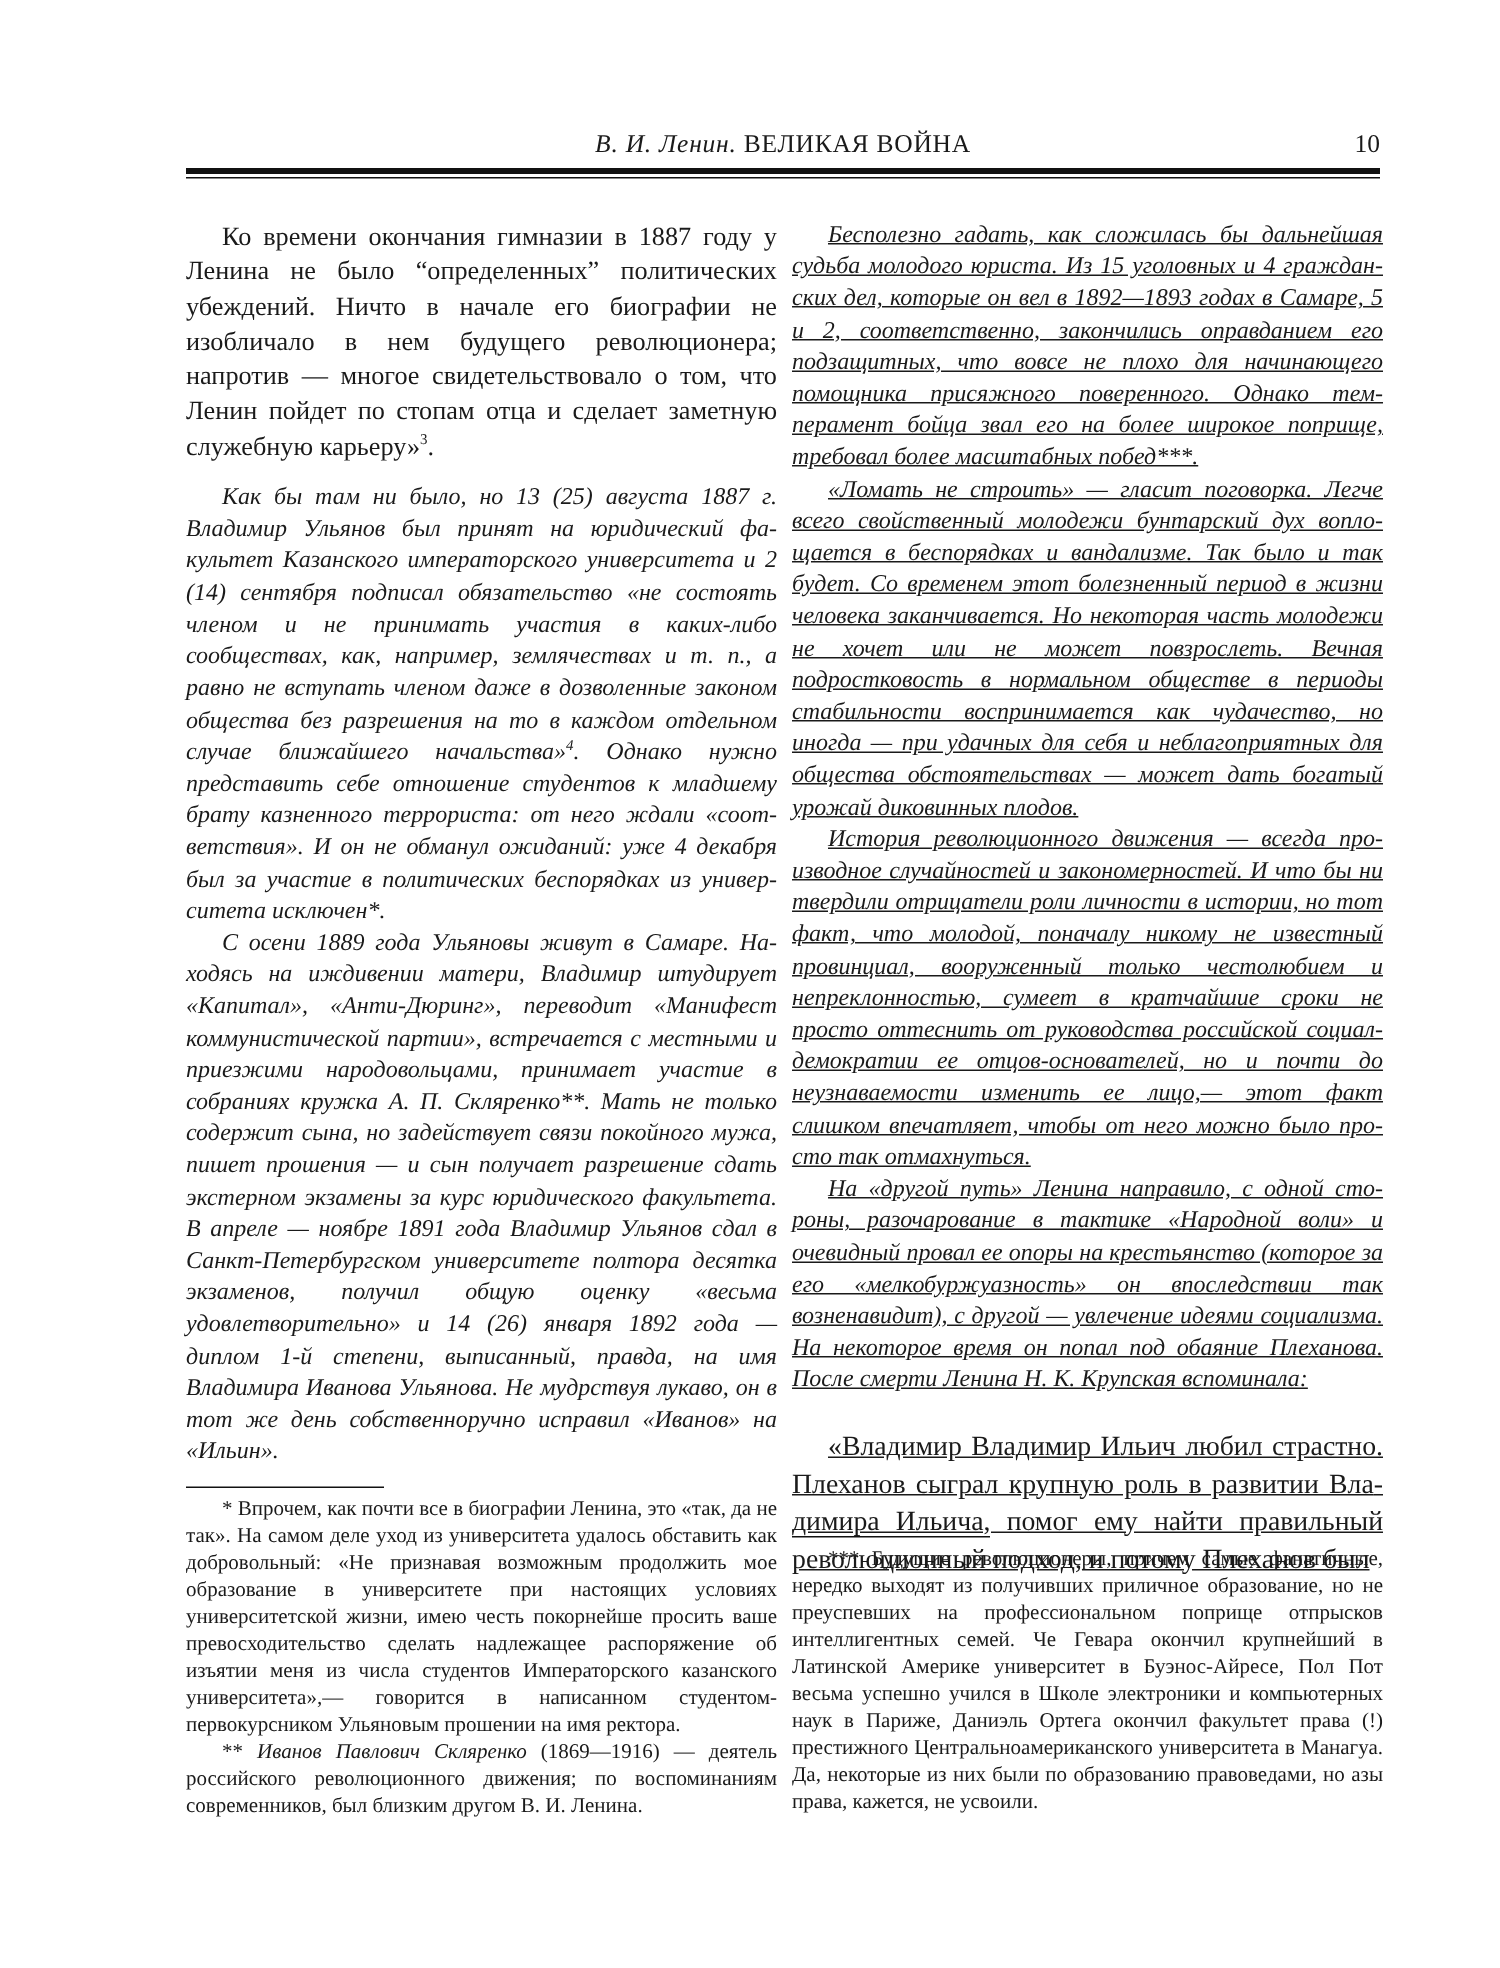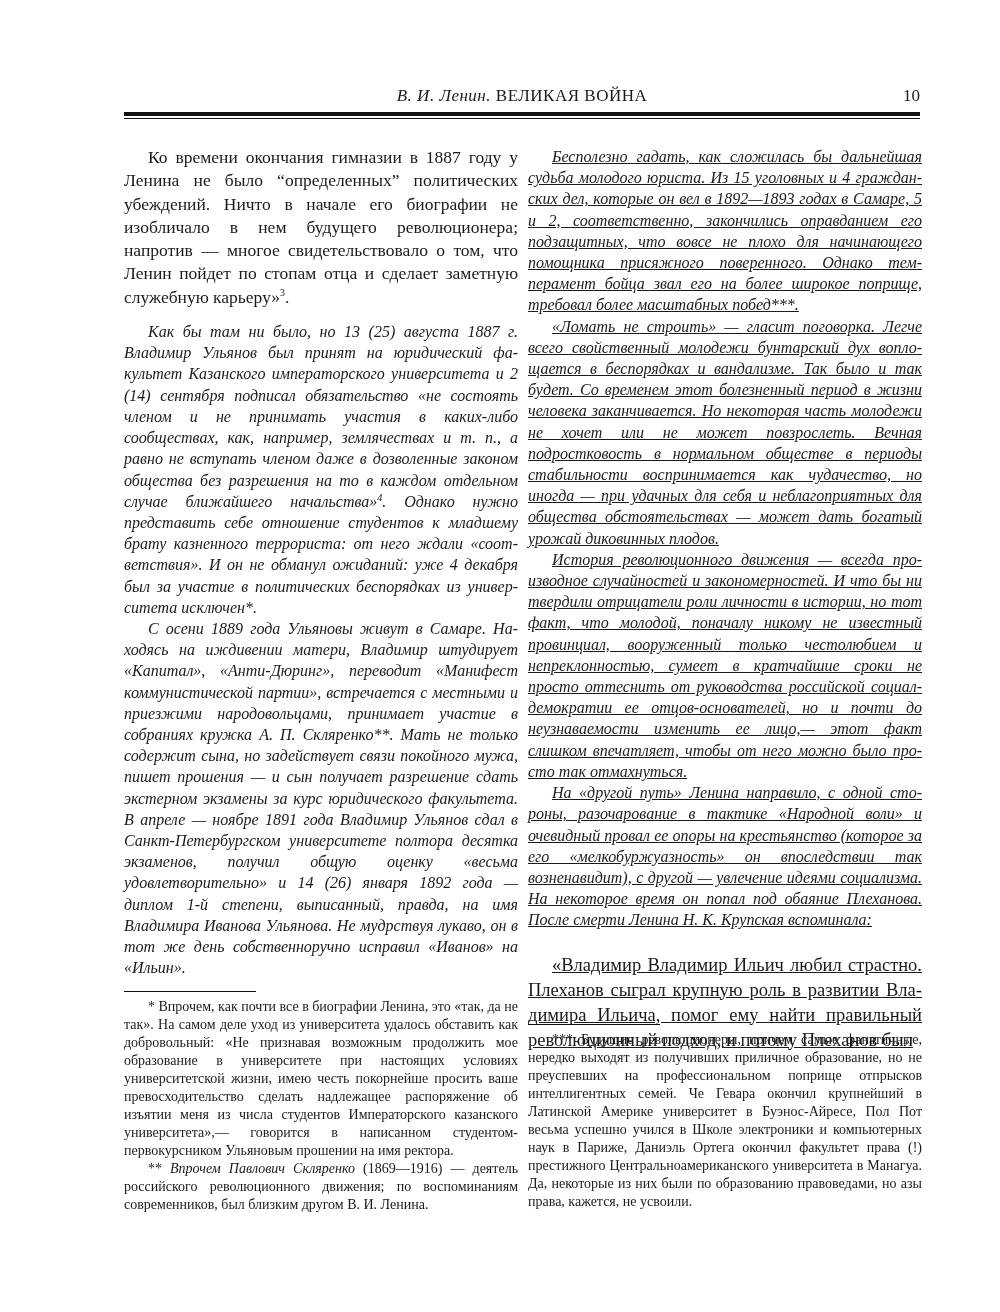--- a/index.html
+++ b/index.html
@@ -53,19 +53,19 @@
   <p class="it">Бесполезно гадать, как сложилась бы дальнейшая судьба молодого юриста. Из 15 уголовных и 4 граждан­ских дел, которые он вел в 1892—1893 годах в Самаре, 5 и 2, соответственно, закончились оправданием его подзащитных, что вовсе не плохо для начинающего помощника присяжного поверенного. Однако тем­перамент бойца звал его на более широкое поприще, требовал более масштабных побед***.</p>
   <p class="it">«Ломать не строить» — гласит поговорка. Легче всего свойственный молодежи бунтарский дух вопло­щается в беспорядках и вандализме. Так было и так будет. Со временем этот болезненный период в жиз­ни человека заканчивается. Но некоторая часть мо­лодежи не хочет или не может повзрослеть. Вечная подростковость в нормальном обществе в периоды стабильности воспринимается как чудачество, но иногда — при удачных для себя и неблагоприятных для общества обстоятельствах — может дать богатый урожай диковинных плодов.</p>
   <p class="it">История революционного движения — всегда про­изводное случайностей и закономерностей. И что бы ни твердили отрицатели роли личности в истории, но тот факт, что молодой, поначалу никому не из­вестный провинциал, вооруженный только честолю­бием и непреклонностью, сумеет в кратчайшие сроки не просто оттеснить от руководства российской со­циал-демократии ее отцов-основателей, но и почти до неузнаваемости изменить ее лицо,— этот факт слишком впечатляет, чтобы от него можно было про­сто так отмахнуться.</p>
   <p class="it">На «другой путь» Ленина направило, с одной сто­роны, разочарование в тактике «Народной воли» и очевидный провал ее опоры на крестьянство (ко­торое за его «мелкобуржуазность» он впоследствии так возненавидит), с другой — увлечение идеями со­циализма. На некоторое время он попал под обаяние Плеханова. После смерти Ленина Н. К. Крупская вспоминала:</p>
   <p class="quote">«Владимир Владимир Ильич любил страстно. Плеханов сыграл крупную роль в развитии Вла­димира Ильича, помог ему найти правильный революционный подход, и потому Плеханов был</p>
 </div>
 
 <div class="left-notes">
   <div class="fn-rule"></div>
   <p class="fn"><span>*</span> <span>Впрочем, как почти все в биографии Ленина, это «так, да не так». На самом деле уход из университета удалось обста­вить как добровольный: «Не признавая возможным продол­жить мое образование в университете при настоящих услови­ях университетской жизни, имею честь покорнейше просить ваше превосходительство сделать надлежащее распоряжение об изъятии меня из числа студентов Императорского казан­ского университета»,— говорится в написанном студентом-первокурсником Ульяновым прошении на имя ректора.</span></p>
-  <p class="fn"><span>**</span> <span class="it-inline">Впрочем Павлович Скляренко</span> <span>(1869—1916) — деятель российского революционного движения; по воспоминаниям современников, был близким другом В. И. Ленина.</span></p>
+  <p class="fn"><span>**</span> <span class="it-inline">Иванов Павлович Скляренко</span> <span>(1869—1916) — деятель российского революционного движения; по воспоминаниям современников, был близким другом В. И. Ленина.</span></p>
 </div>
 
 <div class="right-notes">
   <div class="fn-rule"></div>
   <p class="fn"><span>***</span> <span>Будущие революционеры, причем самые фанатич­ные, нередко выходят из получивших приличное образо­вание, но не преуспевших на профессиональном поприще отпрысков интеллигентных семей. Че Гевара окончил круп­нейший в Латинской Америке университет в Буэнос-Айре­се, Пол Пот весьма успешно учился в Школе электроники и компьютерных наук в Париже, Даниэль Ортега окончил факультет права (!) престижного Центральноамериканского университета в Манагуа. Да, некоторые из них были по об­разованию правоведами, но азы права, кажется, не усвоили.</span></p>
 </div>
 
 </body></html>

